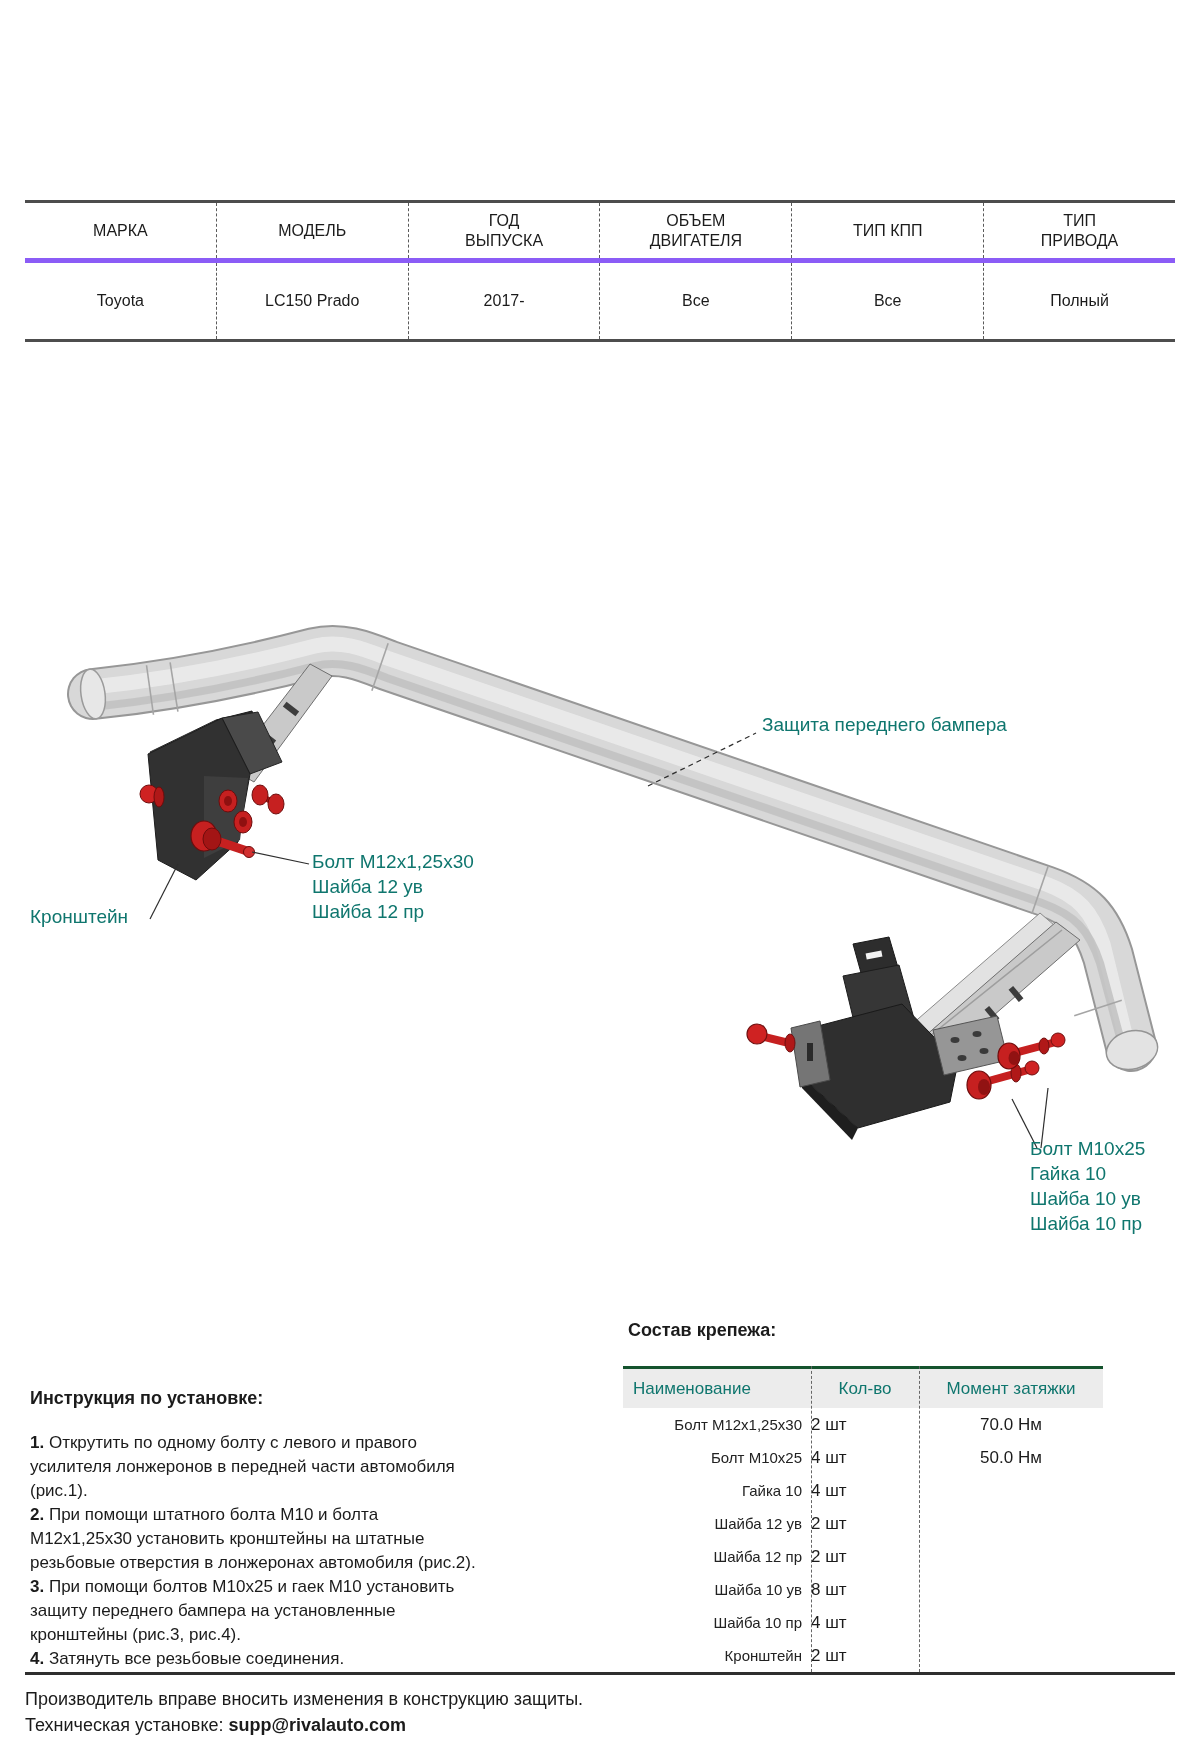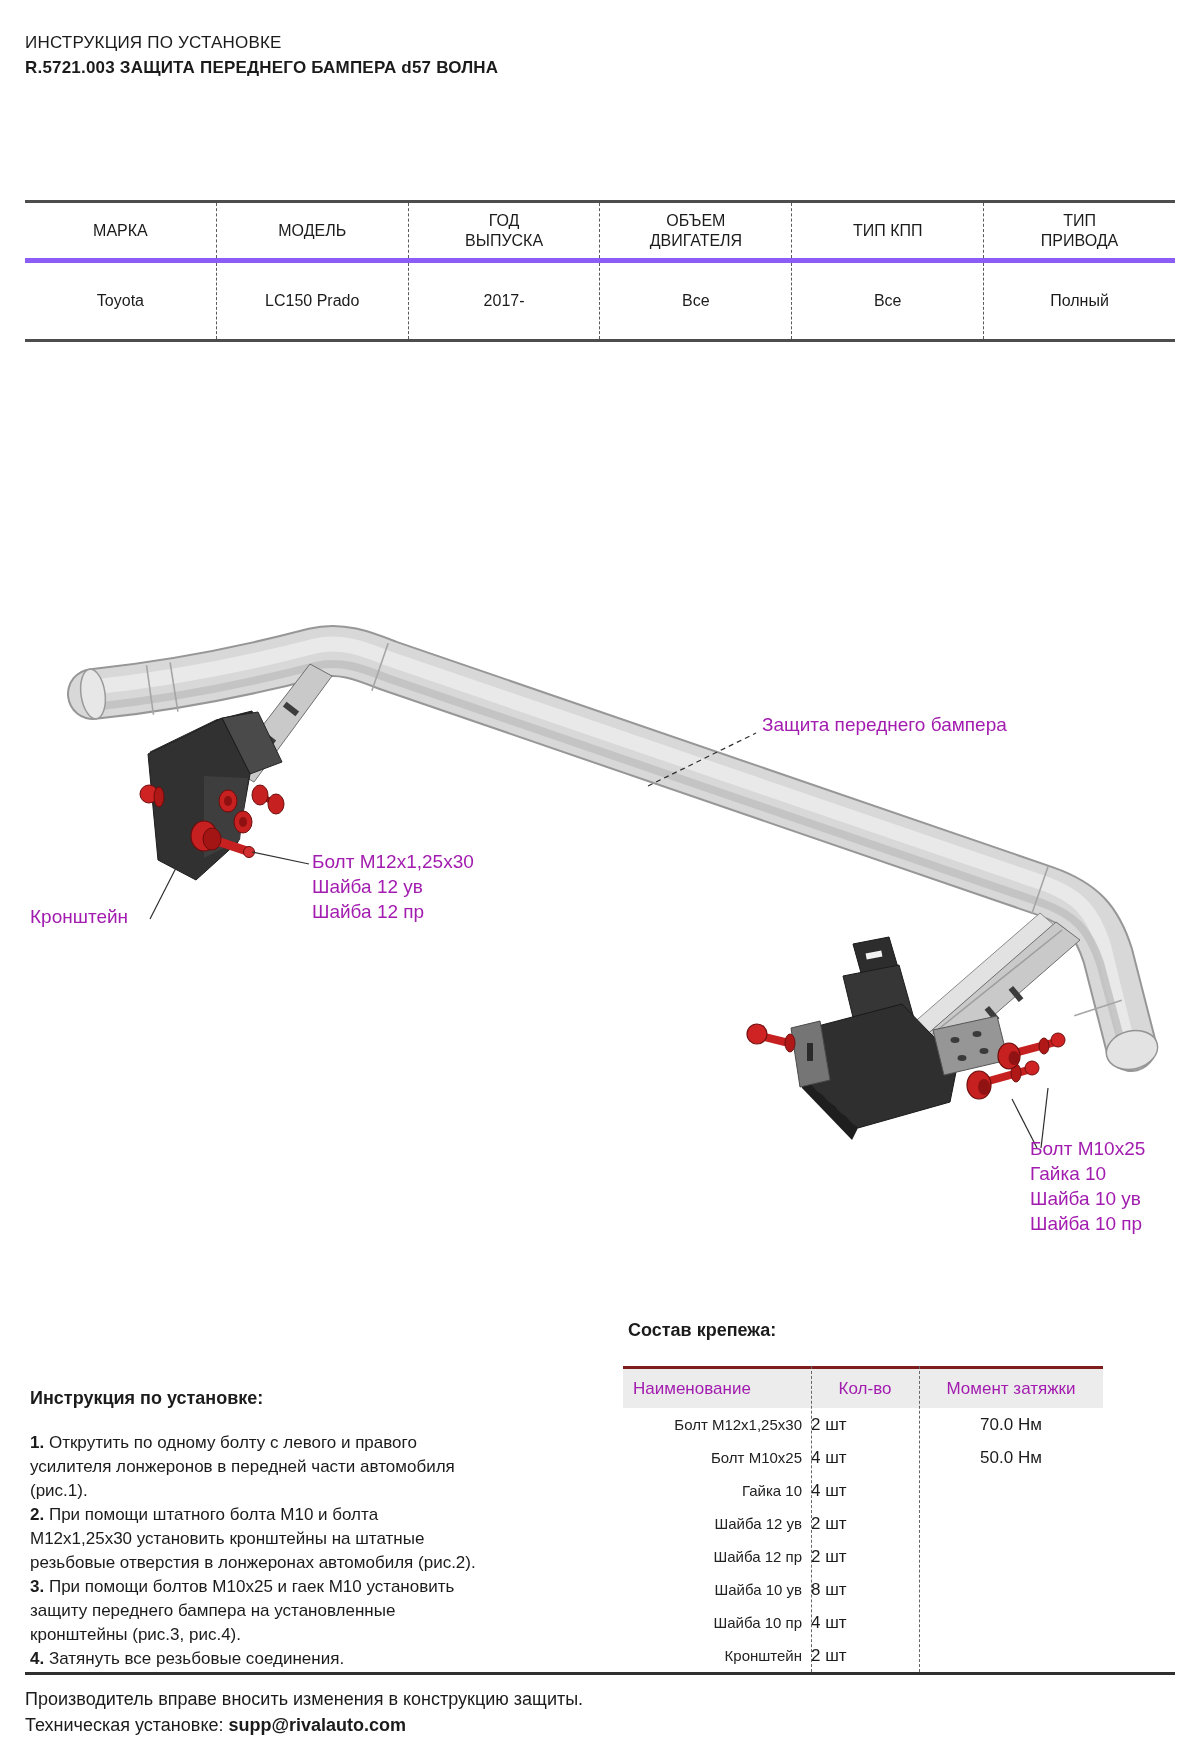--- a/index.html
+++ b/index.html
@@ -17,35 +17,35 @@
             border-top:3px solid #4d4d4d; border-bottom:3px solid #4d4d4d; }
   .vrow { display:flex; }
   .vrow.head { height:60px; border-bottom:5px solid #8b5cf6; }
   .vrow.data { height:76px; }
   .vcell { flex:1 1 0; display:flex; align-items:center; justify-content:center;
            text-align:center; font-size:16px; white-space:pre-line; line-height:20px;
            border-left:1px dashed #5a5a5a; }
   .vcell:first-child { border-left:none; }
 
   
-  .dlabel { position:absolute; font-size:19px; color:#a21caf; line-height:25px; }
+  .dlabel { position:absolute; font-size:19px; color:#0f766e; line-height:25px; }
   svg.diagram { position:absolute; left:0; top:0; pointer-events:none; }
 
   
   .instructions { position:absolute; left:30px; top:1388px; width:545px; }
   .instructions h3 { font-size:18px; font-weight:700; margin-bottom:22px; }
   .step { font-size:17px; line-height:24px; }
   .step b { font-weight:700; }
   .pre { white-space:pre-line; }
 
   
   .fast-title { position:absolute; left:628px; top:1320px; font-size:18px; font-weight:700; }
   .ftable { position:absolute; left:623px; top:1366px; width:480px; }
-  .fhead { display:flex; height:42px; background:#ececec; border-top:3px solid #7f1d1d;
-           align-items:center; font-size:17px; color:#a21caf; }
+  .fhead { display:flex; height:42px; background:#ececec; border-top:3px solid #14532d;
+           align-items:center; font-size:17px; color:#0f766e; }
   .fh-name  { width:188px; padding-left:10px; }
   .fh-qty   { width:108px; text-align:center; }
   .fh-torq  { width:184px; text-align:center; }
   .frow { display:flex; height:33px; align-items:center; }
   .fc-name { width:188px; text-align:right; padding-right:9px; font-size:15px; color:#222; }
   .fc-qty  { width:108px; text-align:left; font-size:17px; }
   .fc-torq { width:184px; text-align:center; font-size:17px; }
   .fdash { position:absolute; top:0; width:0; height:306px; border-left:1px dashed #666; }
   .fdash.d1 { left:188px; } .fdash.d2 { left:296px; }
 
@@ -53,24 +53,20 @@
   .footer-rule { position:absolute; left:25px; top:1672px; width:1150px; height:0;
                  border-top:3px solid #2f2f2f; }
   .footer-text { position:absolute; left:25px; top:1686px; font-size:18px; line-height:26px; }
   .footer-text b { font-weight:700; }
 </style>
 </head>
 <body>
 
 <div class="page">
 
-  <div class="doc-title">
-    <div class="t1">ИНСТРУКЦИЯ ПО УСТАНОВКЕ</div>
-    <div class="t2">R.5721.003 ЗАЩИТА ПЕРЕДНЕГО БАМПЕРА d57 ВОЛНА</div>
-  </div>
 
   <div class="vtable">
     <div class="vrow head">
       <div class="vcell">МАРКА</div>
       <div class="vcell">МОДЕЛЬ</div>
       <div class="vcell">ГОД
 ВЫПУСКА</div>
       <div class="vcell">ОБЪЕМ
 ДВИГАТЕЛЯ</div>
       <div class="vcell">ТИП КПП</div>

